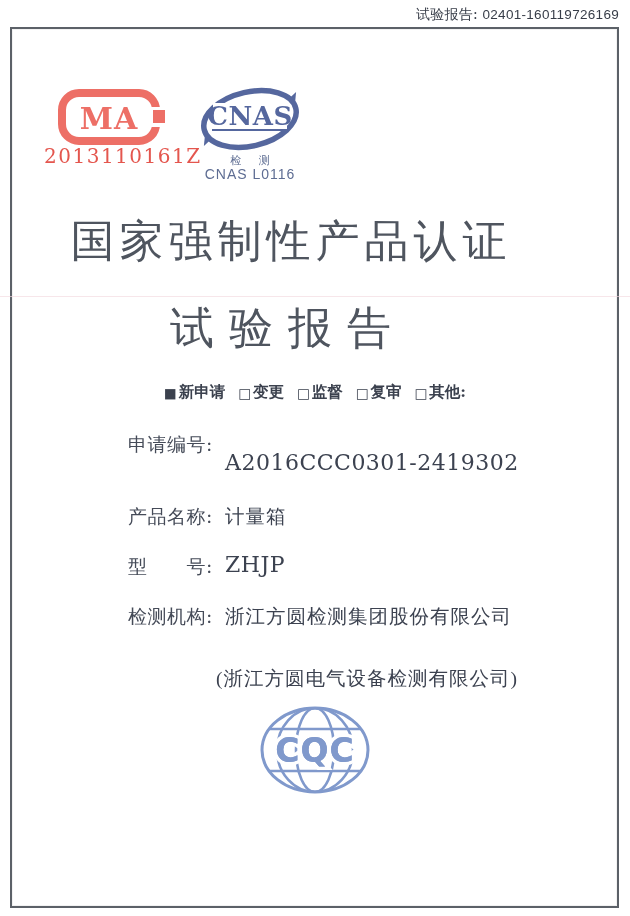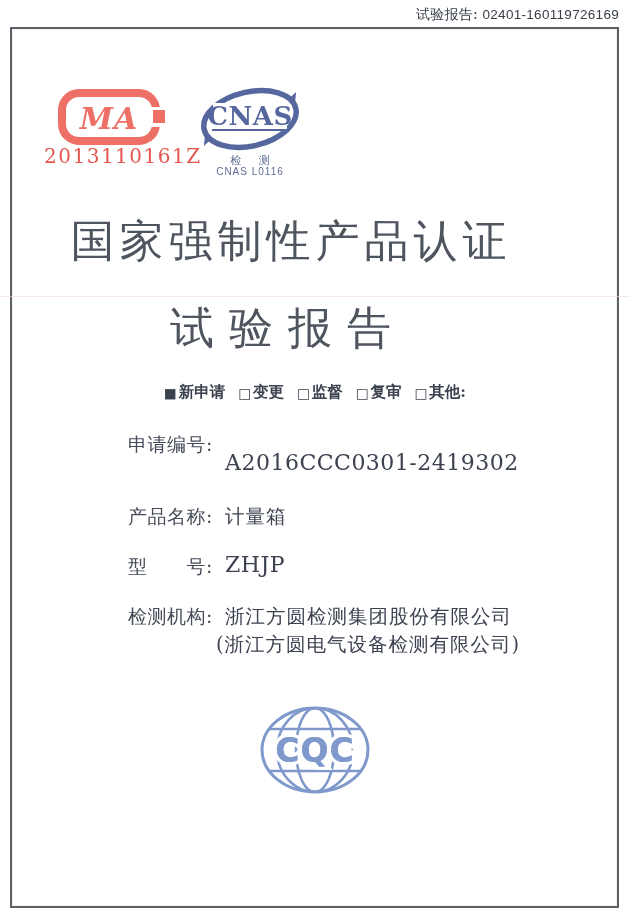--- a/index.html
+++ b/index.html
@@ -23,45 +23,45 @@
   .report-no{top:6px;right:11px;font-size:14px;color:#373d48;letter-spacing:0.2px;white-space:nowrap;}
   .report-no .val{font-family:"Liberation Sans","DejaVu Sans",sans-serif;font-size:13.5px;letter-spacing:0.3px;}
 
   
   .frame{left:10px;top:27px;width:605px;height:877px;border:2px solid var(--frame_gray);box-shadow:inset 0 0 0 1px #f2f2f2;}
 
   
   .artifact{left:0;top:296px;width:630px;height:1px;background:#f3d9de;opacity:.65;}
 
   
-  .cma-logo{left:57px;top:88px;font-style:italic;}
+  .cma-logo{left:57px;top:88px;}
   .cma-number{left:44px;top:144px;width:144px;font-size:20px;letter-spacing:1.5px;color:var(--cma_number_red);}
   .cnas-logo{left:198px;top:85px;}
   .cnas-caption1{left:198px;top:153px;width:104px;text-align:center;font-size:11px;letter-spacing:7px;text-indent:7px;color:var(--cnas_caption_blue);font-family:"DejaVu Sans","Liberation Sans",sans-serif;}
-  .cnas-caption2{left:198px;top:166px;width:104px;text-align:center;font-size:10px;letter-spacing:1px;color:var(--cnas_caption_blue);font-family:"Liberation Sans","DejaVu Sans",sans-serif;}
+  .cnas-caption2{left:198px;top:166px;width:104px;text-align:center;font-size:14px;letter-spacing:1px;color:var(--cnas_caption_blue);font-family:"Liberation Sans","DejaVu Sans",sans-serif;}
 
   
   .title1{left:0;top:212px;width:582px;text-align:center;font-size:44px;letter-spacing:5px;color:var(--title_ink);font-weight:500;}
   .title2{left:0;top:299px;width:561px;text-align:center;font-size:44px;letter-spacing:15px;text-indent:15px;color:var(--title_ink);font-weight:500;}
 
   
   .checks{left:0;top:382px;width:630px;display:flex;justify-content:center;gap:13px;font-size:15.5px;color:#3b414e;font-weight:600;}
   .check-item{display:flex;align-items:center;gap:2px;white-space:nowrap;}
   .box{font-family:"DejaVu Sans","Liberation Sans",sans-serif;font-size:13.5px;line-height:1;transform:translateY(0.5px);}
 
   
   .flabel{left:128px;font-size:19px;color:#454b58;white-space:nowrap;letter-spacing:0.5px;}
   .fvalue{left:225px;white-space:nowrap;color:#3c4250;}
   .v-latin{font-size:22px;letter-spacing:0.5px;}
   .v-cjk{font-size:19.5px;letter-spacing:1px;}
   .row1{top:432px;} .row1v{top:450px;}
   .row2{top:504px;} .row2v{top:503px;text-align:center;}
   .row3{top:554px;} .row3v{top:552px;}
   .row4{top:604px;} .row4v{top:603px;}
-  .row4v2{top:631px;left:216px;}
+  .row4v2{top:665px;left:216px;font-family:Liberation Serif, serif;}
 
   .cqc-logo{left:257px;top:704px;}
   svg text{font-weight:bold;}
 </style>
 </head>
 <body>
 
 <div class="abs report-no">
   <span>试验报告:</span>
   <span class="val">02401-160119726169</span>

